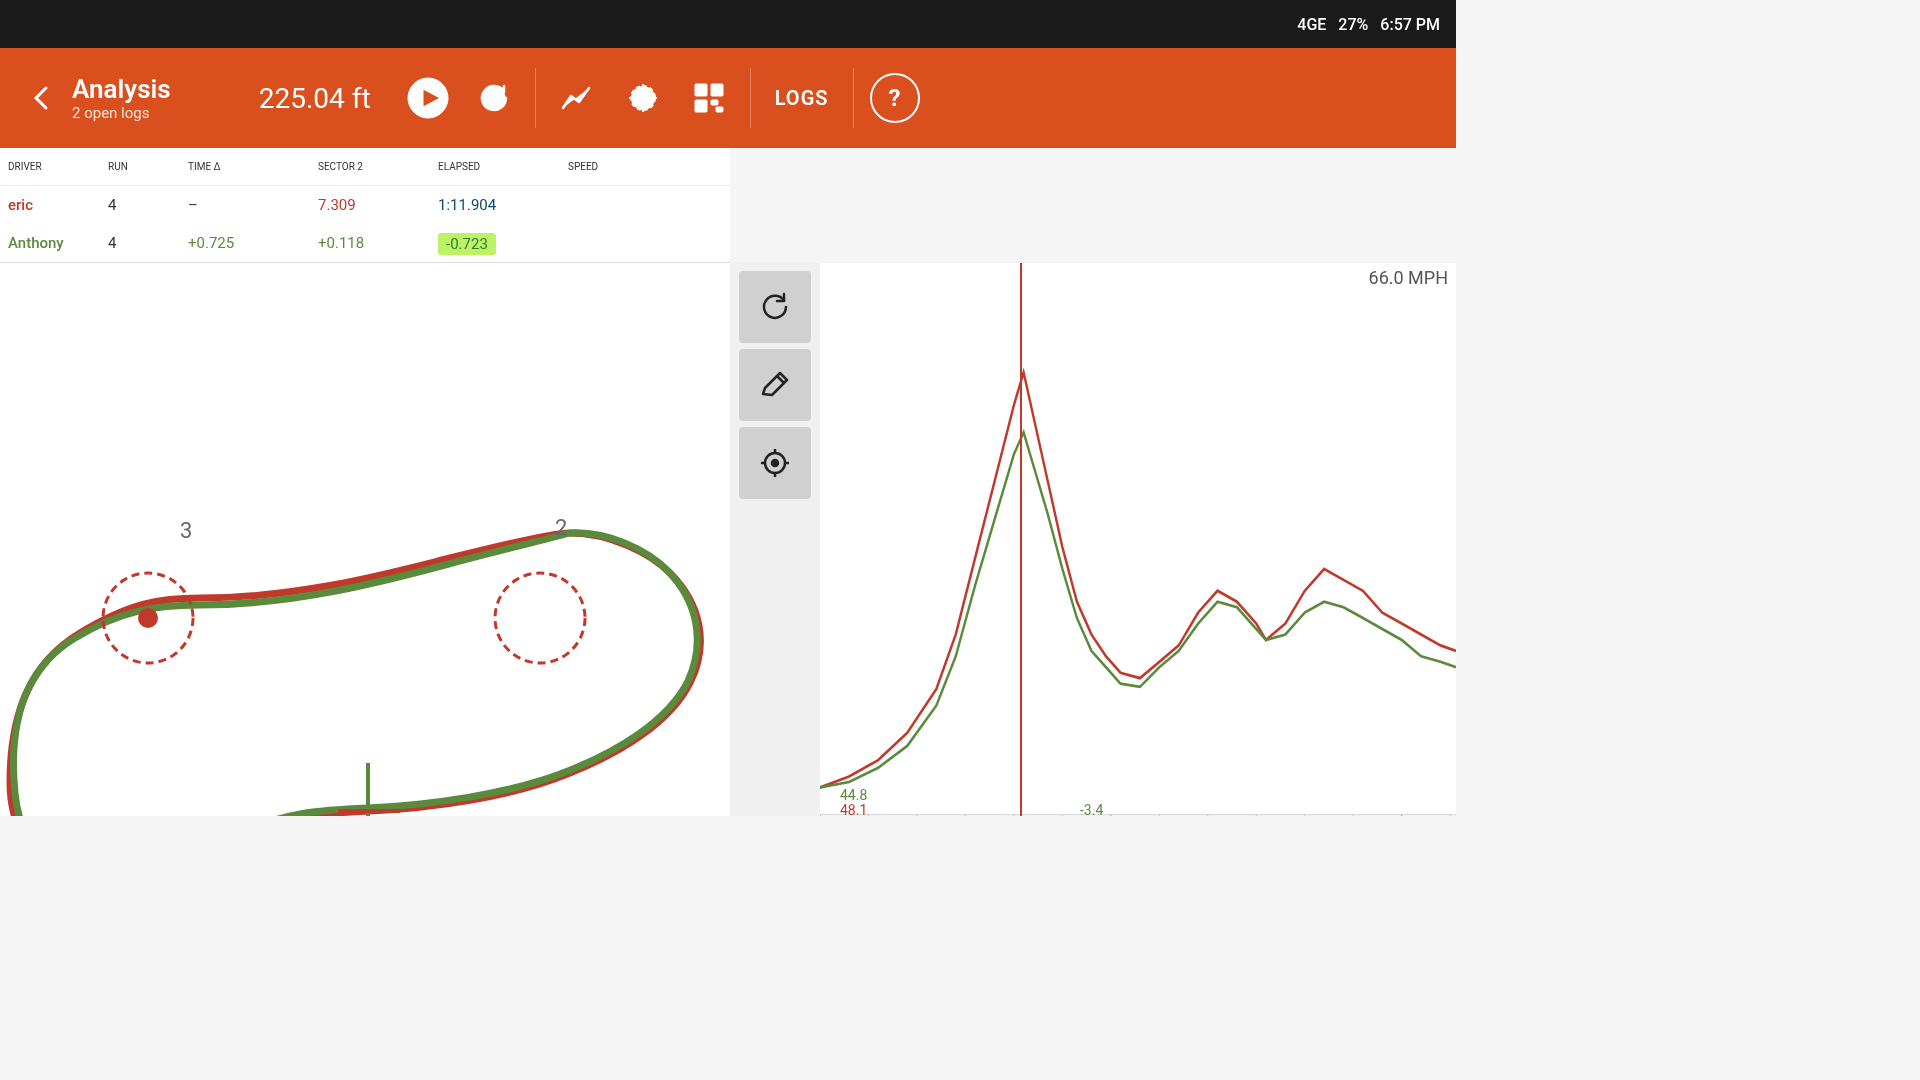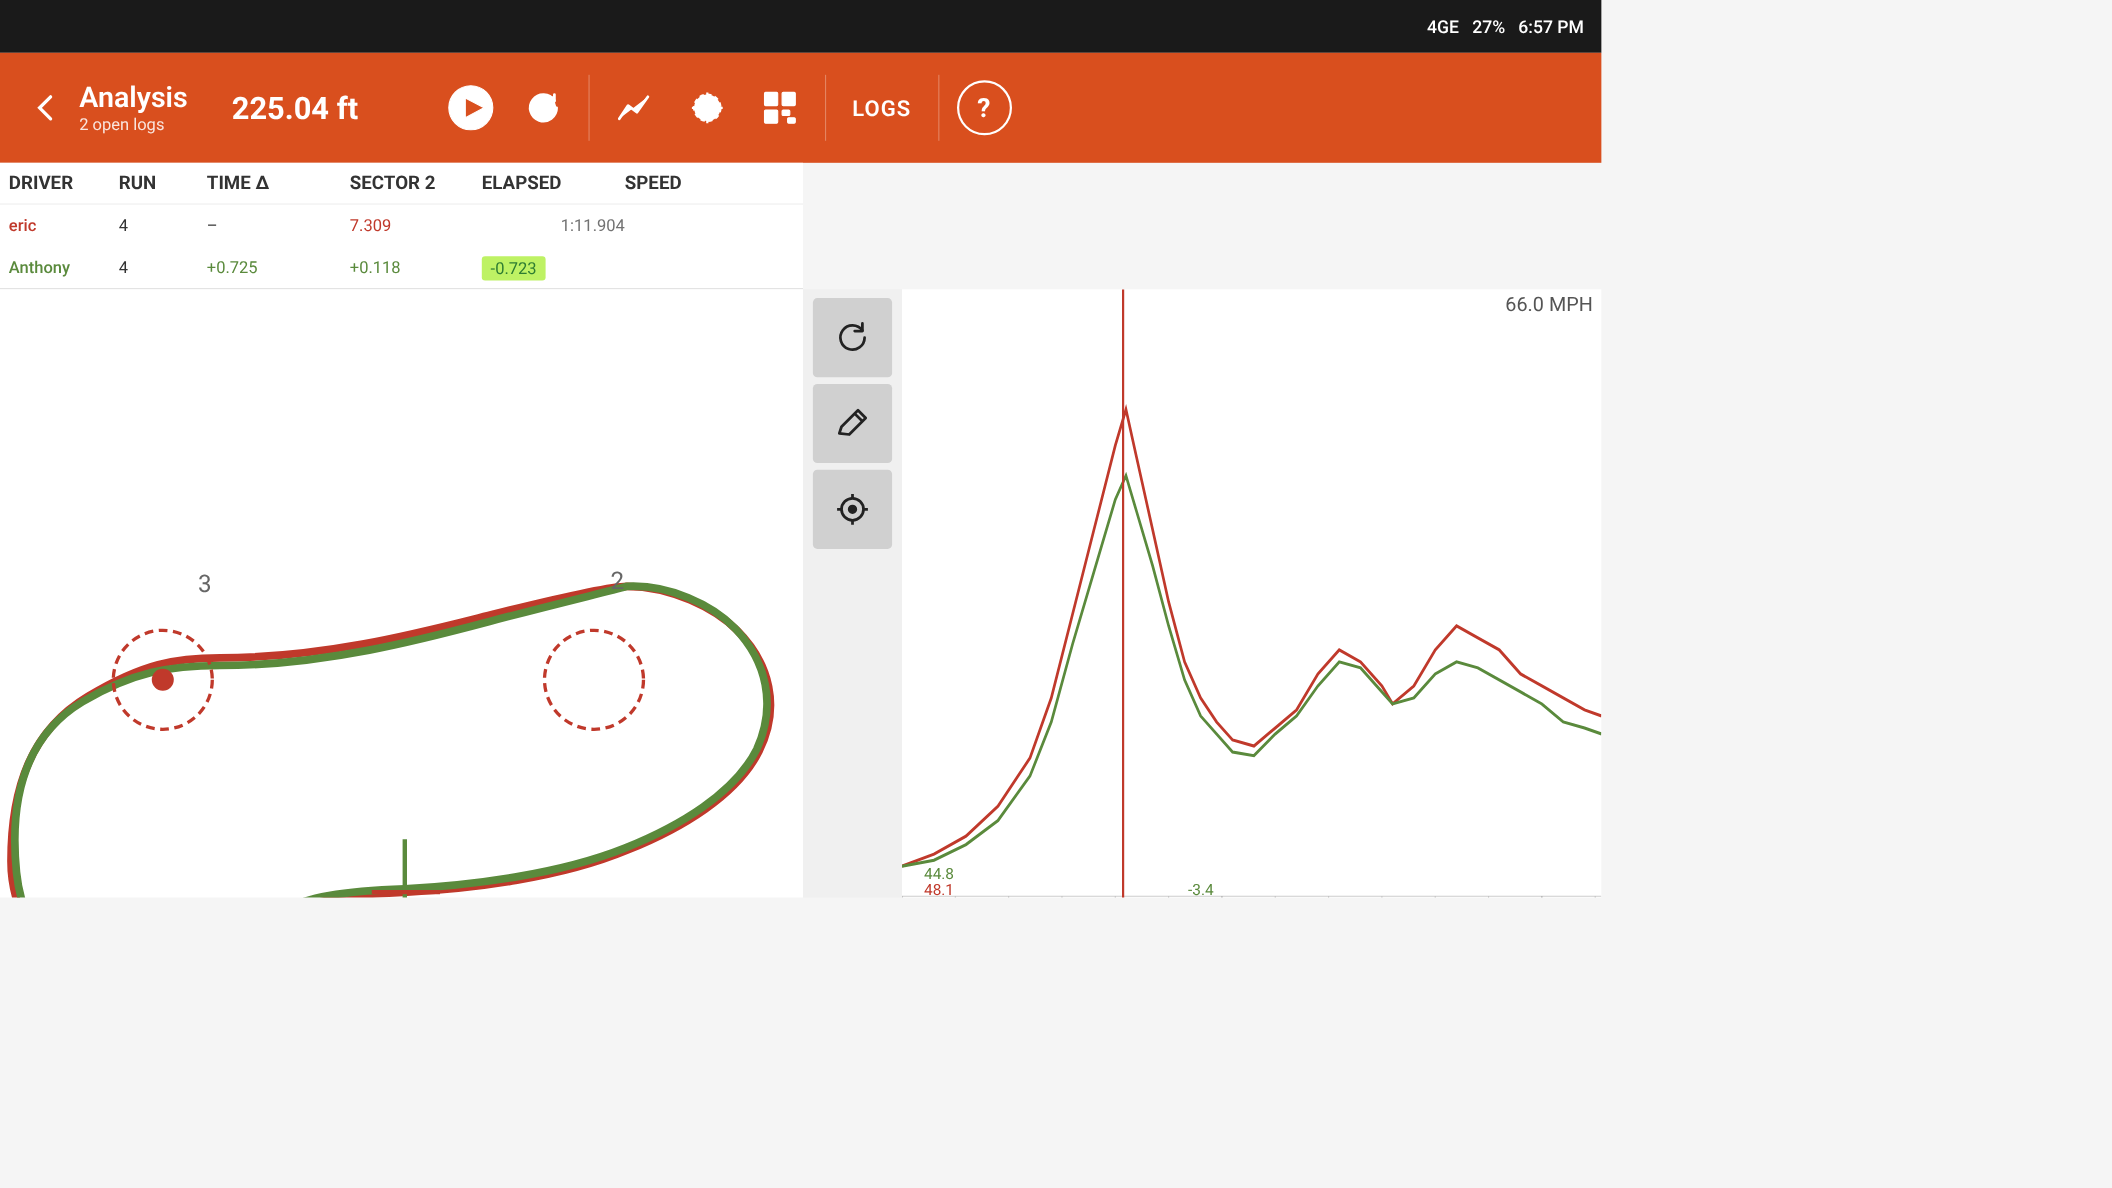--- a/index.html
+++ b/index.html
@@ -58,23 +58,24 @@
       font-size: 26px;
       font-weight: 600;
     }
     #title-block .subtitle {
       color: rgba(255,255,255,0.85);
       font-size: 15px;
     }
     #distance-block {
       color: white;
       font-size: 28px;
-      font-weight: 700;
+      font-weight: 400;
       margin-right: 24px;
       min-width: 160px;
+      text-align: right;
     }
     .toolbar-btn {
       width: 58px;
       height: 58px;
       display: flex;
       align-items: center;
       justify-content: center;
       cursor: pointer;
       color: white;
       font-size: 26px;
@@ -128,33 +129,33 @@
     .table-header-row {
       border-bottom: 1px solid #eee;
     }
     .col-driver { width: 100px; }
     .col-run { width: 80px; }
     .col-time { width: 130px; }
     .col-sector { width: 120px; }
     .col-elapsed { width: 130px; }
     .col-speed { width: 120px; }
     .th-label {
-      font-size: 17px;
+      font-size: 10px;
       color: #333;
-      font-weight: 700;
+      font-weight: 400;
       text-transform: uppercase;
     }
     .td-driver-eric { color: #c0392b; font-size: 15px; font-weight: 500; }
     .td-driver-anthony { color: #5a8a3c; font-size: 15px; font-weight: 500; }
     .td-run { color: #333; font-size: 15px; }
     .td-time-neutral { color: #333; font-size: 15px; }
     .td-time-plus { color: #5a8a3c; font-size: 15px; }
     .td-sector-eric { color: #c0392b; font-size: 15px; }
     .td-sector-anthony { color: #5a8a3c; font-size: 15px; }
-    .td-elapsed-eric { color: #737373; font-size: 15px; text-align: right; }
+    .td-elapsed-eric { color: #0c4a6e; font-size: 15px; }
     .td-elapsed-anthony-wrap {
       background: #bef264;
       border-radius: 3px;
       padding: 2px 8px;
       font-size: 15px;
       color: #2e7d32;
     }
 
     
     #main-content {

